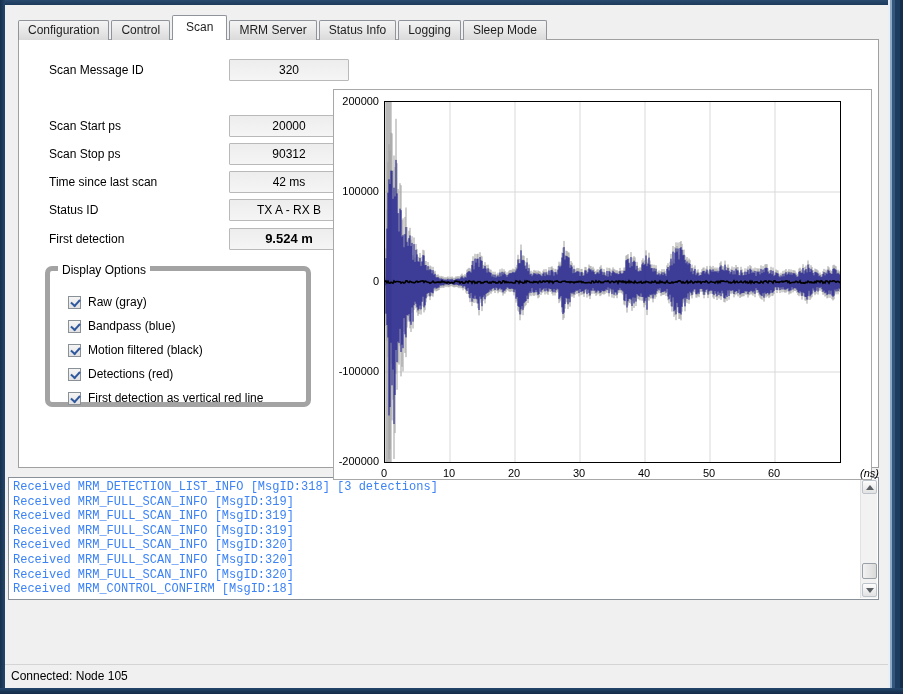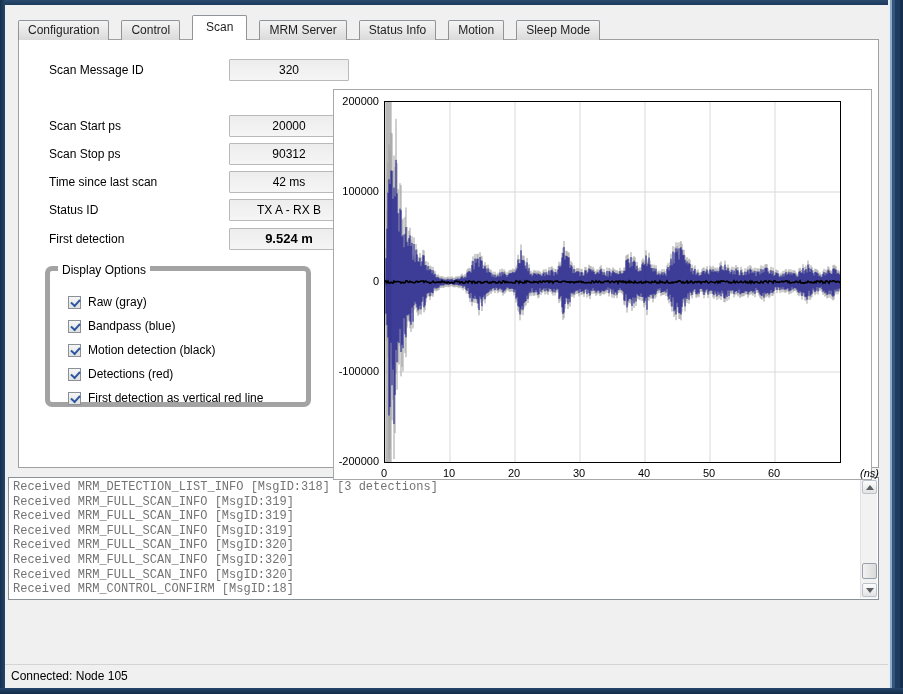--- a/index.html
+++ b/index.html
@@ -9,21 +9,21 @@
 
   
   .b-top    { position:absolute; left:0; top:0; width:903px; height:5px;  background:linear-gradient(#2a4a6e,#1b3a5c); z-index:50; }
   .b-left   { position:absolute; left:0; top:0; width:5px;  height:694px; background:linear-gradient(90deg,#16304e,#24466a); z-index:50; }
   .b-bottom { position:absolute; left:0; top:688px; width:903px; height:6px; background:linear-gradient(#24466a,#132b47); z-index:50; }
   .b-right  { position:absolute; left:888px; top:0; width:15px; height:694px; z-index:50;
               background:linear-gradient(90deg,#e9eff6 0 2px,#8fa9c4 2px 4px,#33567c 4px 7px,#1d3c60 7px 12px,#142e4c 12px 15px); }
 
   
   .tabstrip { position:absolute; left:18px; top:15px; height:25px; display:flex; align-items:flex-end; z-index:3; }
-  .tab { height:20px; margin-right:12px; padding:0 9px; font-size:12px; line-height:19px; color:#1e1e1e;
+  .tab { height:20px; margin-right:2px; padding:0 9px; font-size:12px; line-height:19px; color:#1e1e1e;
          background:linear-gradient(#f4f4f4,#e9e9e9 45%,#dadada); border:1px solid #8f949b; border-bottom:none;
          border-radius:2px 2px 0 0; cursor:default; white-space:nowrap; }
   .tab.active { height:25px; line-height:22px; padding:0 13px; background:#ffffff; position:relative; z-index:4; }
 
   
   .page { position:absolute; left:18px; top:39px; width:861px; height:429px; background:#ffffff; border:1px solid #a0a0a0; z-index:2; }
 
   
   .frow { position:absolute; left:0; height:22px; width:330px; }
   .flabel { position:absolute; left:30px; top:0; width:150px; line-height:22px; font-size:12px; color:#000; }
@@ -43,21 +43,21 @@
   
   .chart { position:absolute; left:314px; top:11px; width:539px; height:391px; background:#ffffff; border:1px solid #a8a8a8;margin-top:38px; }
   .ylab { position:absolute; left:0; width:45px; text-align:right; font-size:11px; color:#000; height:14px; line-height:14px; }
   .xlab { position:absolute; top:377px; width:40px; text-align:center; font-size:11px; color:#000; }
   .nslab { position:absolute; top:377px; left:505px; width:40px; text-align:right; font-size:11px; color:#000;font-style:italic; }
   .plot { position:absolute; left:50px; top:11px; width:457px; height:362px; border:1px solid #000; background:#fff; }
   .plot svg { display:block; }
 
   
   .log { position:absolute; left:8px; top:477px; width:871px; height:123px; background:#ffffff; border:1px solid #8a9097; overflow:hidden; }
-  .logline { padding-left:4px; font-family:"Liberation Mono", monospace; font-size:12px; line-height:14.6px; color:#737373; white-space:pre; }
+  .logline { padding-left:4px; font-family:"Liberation Mono", monospace; font-size:12px; line-height:14.6px; color:#3b82f6; white-space:pre; }
   .log-inner { padding-top:2px; }
 
   
   .sbar { position:absolute; right:1px; top:1px; width:17px; height:119px; background:#f2f2f2; border-left:1px solid #e2e2e2; }
   .sbtn { position:absolute; left:1px; width:15px; height:14px; background:linear-gradient(#fdfdfd,#e2e2e2); border:1px solid #bdc3ca; border-radius:2px; }
   .sbtn.up { top:1px; } .sbtn.down { top:104px; }
   .arrow { position:absolute; left:3px; width:0; height:0; border-left:4px solid transparent; border-right:4px solid transparent; }
   .arrow.up { top:4px; border-bottom:5px solid #5a6064; }
   .arrow.down { top:4px; border-top:5px solid #5a6064; }
   .sthumb { position:absolute; left:1px; top:84px; width:15px; height:16px; background:linear-gradient(90deg,#f2f2f2,#d9d9d9); border:1px solid #9aa0a8; border-radius:2px; }
@@ -79,21 +79,21 @@
   <div class="b-left"></div>
   <div class="b-right"></div>
   <div class="b-bottom"></div>
 
   <div class="tabstrip">
     <div class="tab">Configuration</div>
     <div class="tab">Control</div>
     <div class="tab active">Scan</div>
     <div class="tab">MRM Server</div>
     <div class="tab">Status Info</div>
-    <div class="tab">Motion</div>
+    <div class="tab">Logging</div>
     <div class="tab">Sleep Mode</div>
   </div>
 
   <div class="page">
 
     <div class="frow" style="top:19px">
       <div class="flabel">Scan Message ID</div>
       <div class="fvalue">320</div>
     </div>
     <div class="frow" style="top:75px">
@@ -122,21 +122,21 @@
       <div class="cbrow" style="top:23px">
         <span class="cb checked"></span>
         <span class="cblabel">Raw (gray)</span>
       </div>
       <div class="cbrow" style="top:47px">
         <span class="cb checked"></span>
         <span class="cblabel">Bandpass (blue)</span>
       </div>
       <div class="cbrow" style="top:71px">
         <span class="cb checked"></span>
-        <span class="cblabel">Motion detection (black)</span>
+        <span class="cblabel">Motion filtered (black)</span>
       </div>
       <div class="cbrow" style="top:95px">
         <span class="cb checked"></span>
         <span class="cblabel">Detections (red)</span>
       </div>
       <div class="cbrow" style="top:119px">
         <span class="cb checked"></span>
         <span class="cblabel">First detection as vertical red line</span>
       </div>
     </div>

